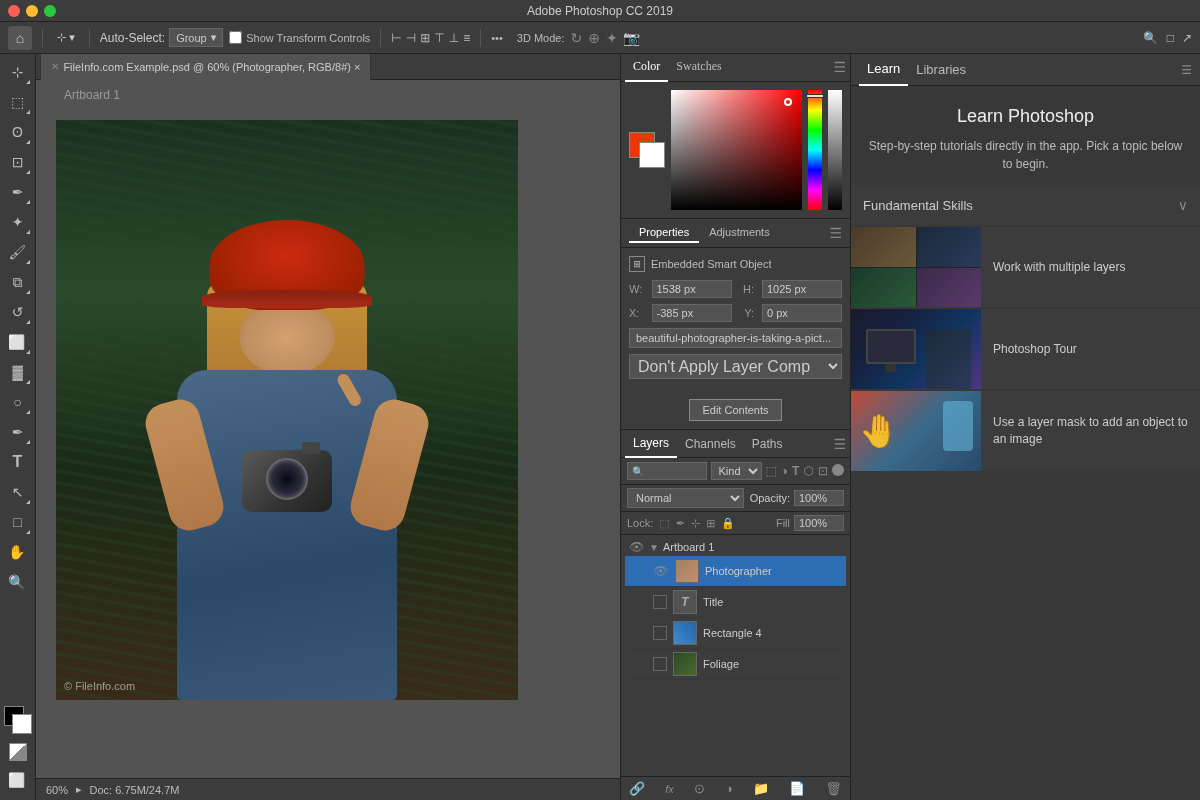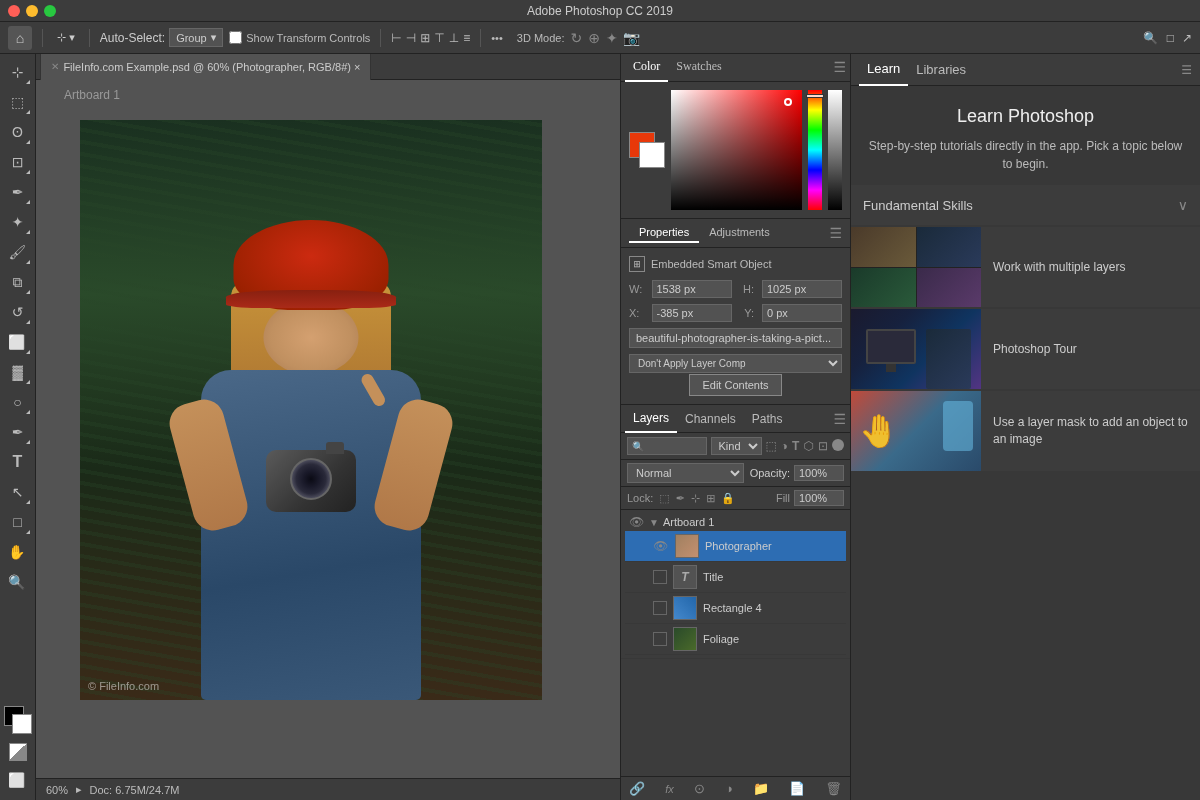--- a/index.html
+++ b/index.html
@@ -141,21 +141,20 @@
       top: 8px; left: 28px;
       color: #999; font-size: 12px;
     }
     .canvas-image-area {
       width: 462px;
       height: 580px;
       background: #1a1a1a;
       overflow: hidden;
       position: relative;
       margin-top: 20px;
-      margin-left: 24px;
     }
     .photographer-image {
       width: 100%;
       height: 100%;
       background: linear-gradient(160deg, #2d4a3e 0%, #3a5c4f 20%, #1c3028 40%, #4a3020 60%, #8a6040 70%, #c4904a 80%, #4a6858 90%, #2a3c30 100%);
       position: relative;
       overflow: hidden;
     }
     
     .photo-bg {
@@ -280,22 +279,22 @@
       padding: 2px 4px; font-size: 11px; width: 80px;
       outline: none;
     }
     .prop-filename {
       background: #525252; border: 1px solid #666; color: #ccc;
       padding: 3px 6px; font-size: 11px; width: 100%;
       margin-bottom: 6px; outline: none;
     }
     .prop-select {
       background: #525252; border: 1px solid #666; color: #ccc;
-      padding: 2px 4px; font-size: 10px; width: 100%;
-      outline: none; margin-bottom: 1px;
+      padding: 2px 4px; font-size: 16px; width: 100%;
+      outline: none; margin-bottom: 20px;
     }
     .prop-btn {
       background: #525252; border: 1px solid #888; color: #ccc;
       padding: 4px 12px; font-size: 11px; cursor: pointer;
       display: block; margin: 0 auto;
     }
 
     
     .layers-panel {
       flex: 1;

